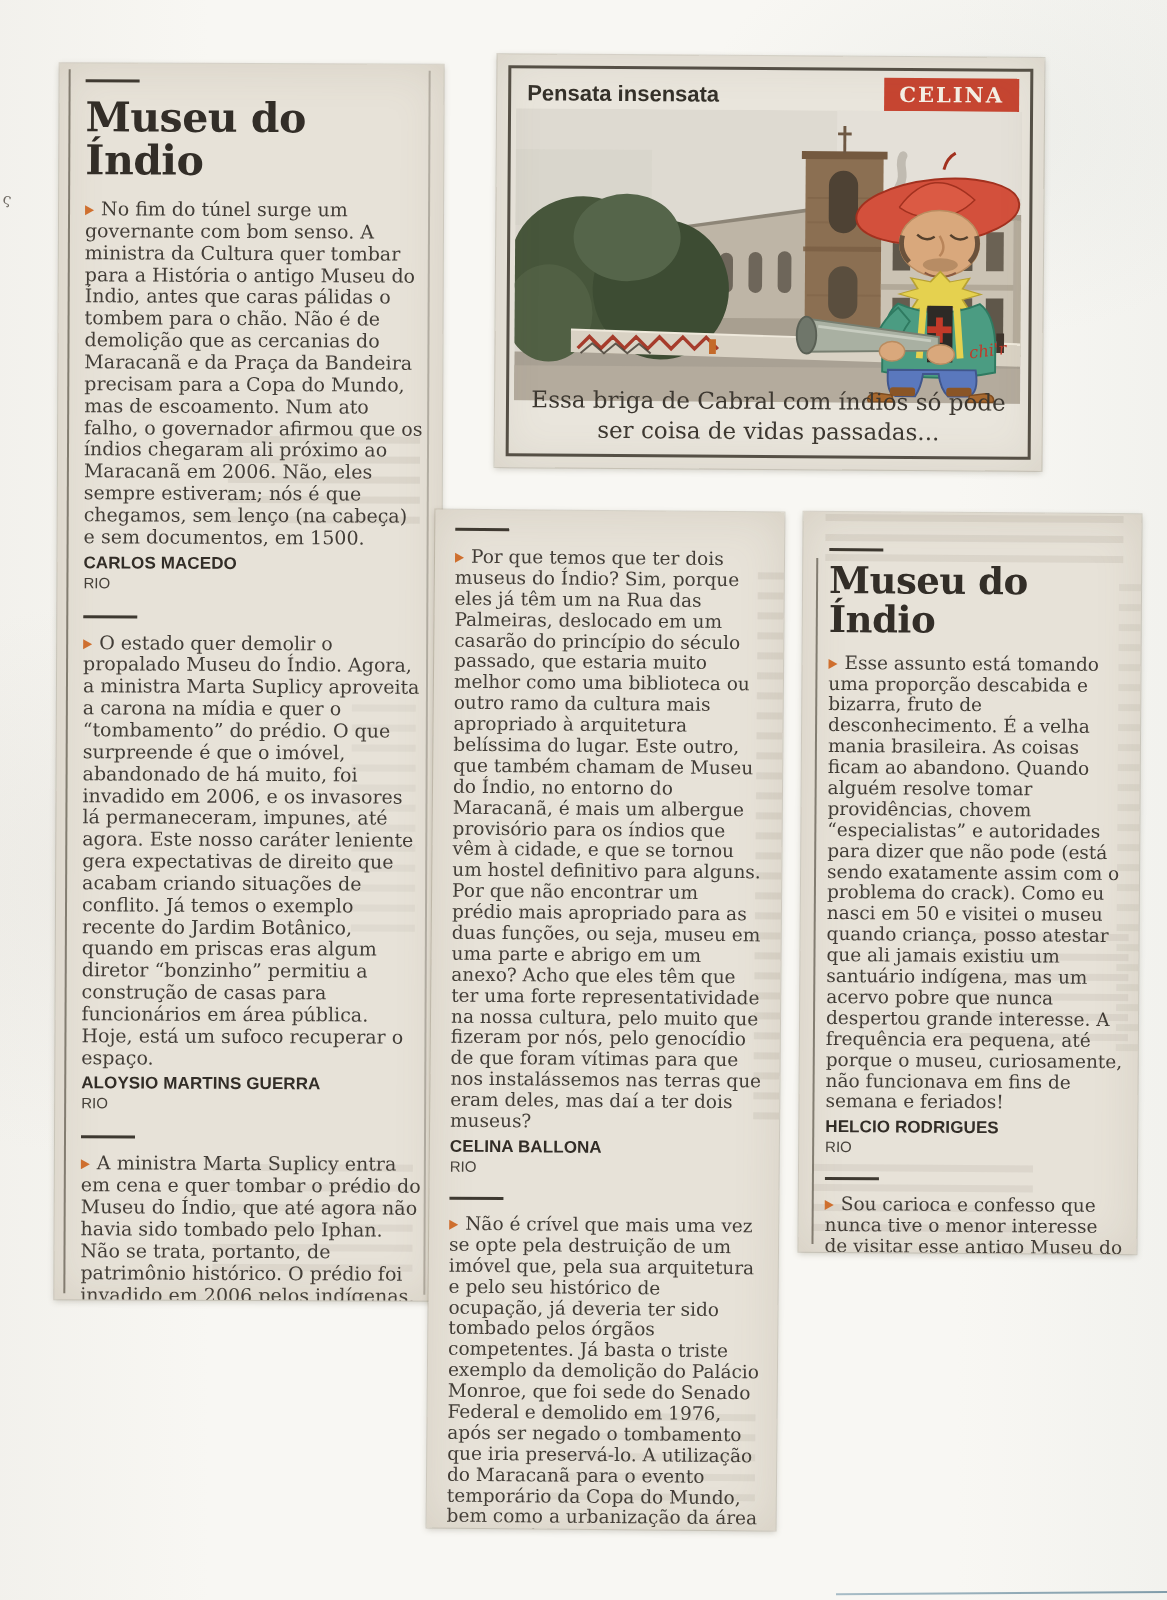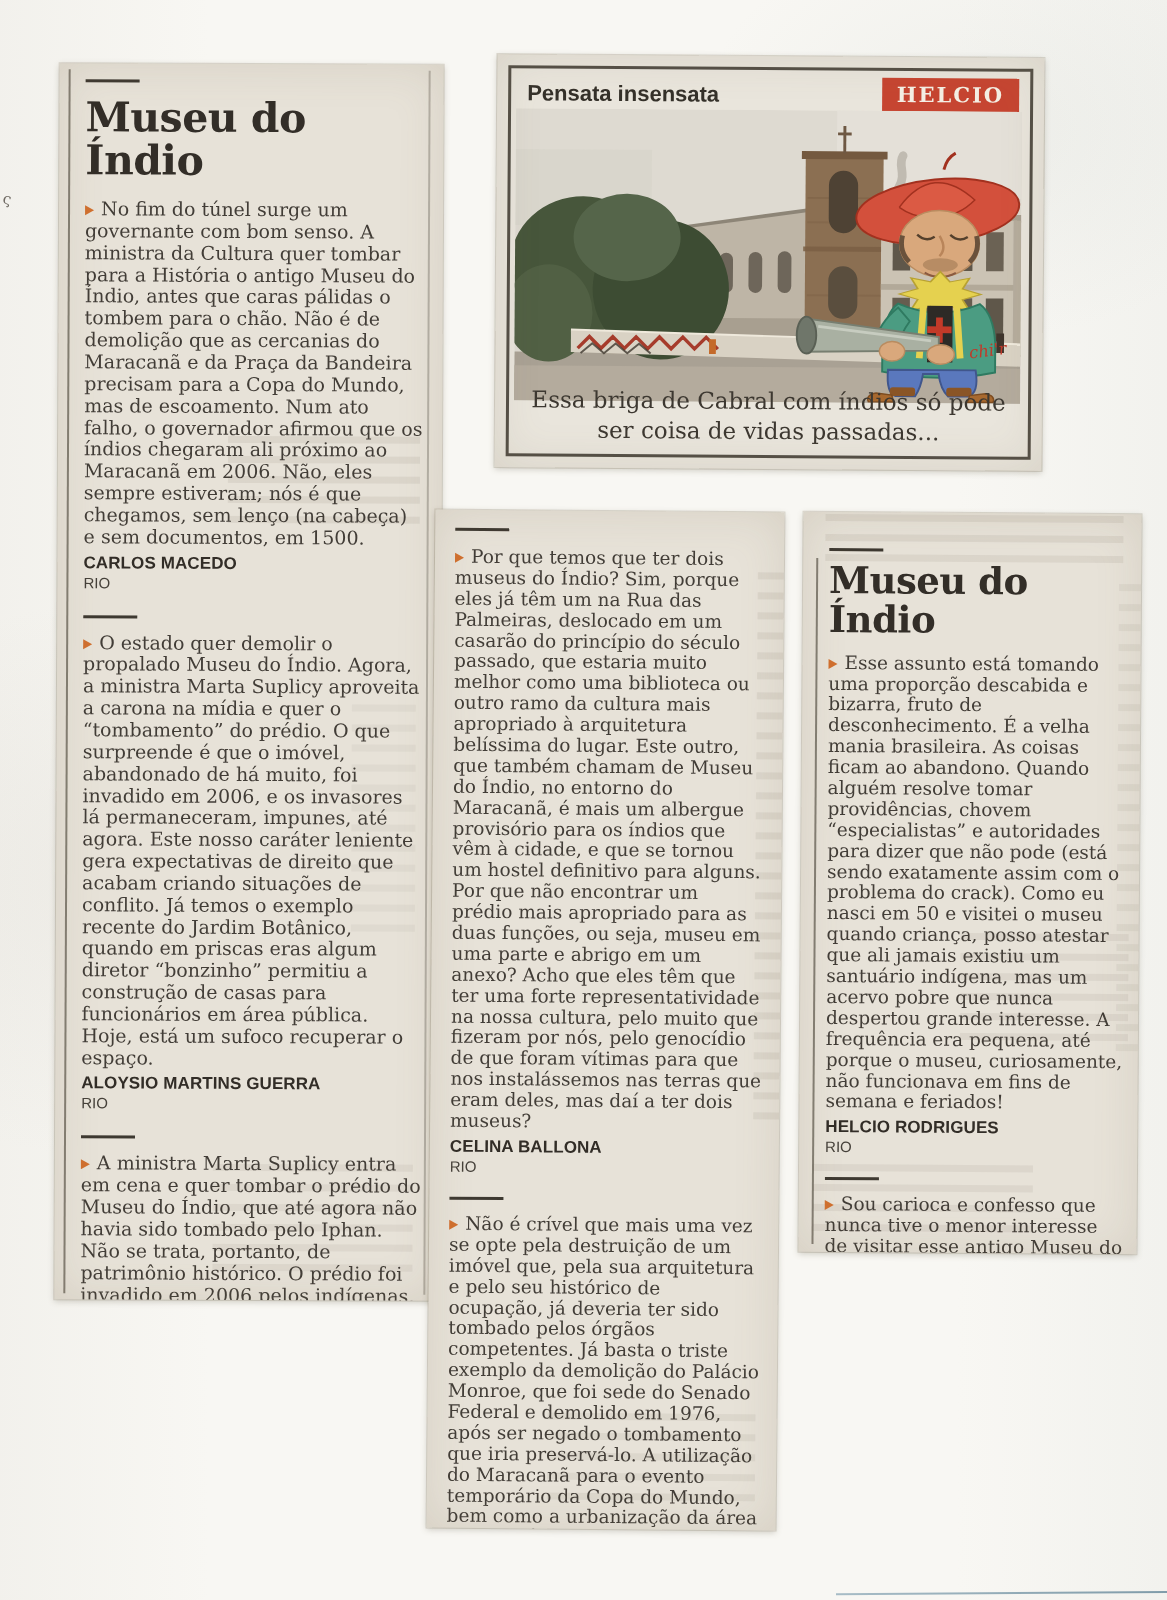--- a/index.html
+++ b/index.html
@@ -75,21 +75,21 @@
     <div class="dash" style="margin:24px 0 14px 0;"></div>
     <div class="letter">
       <p class="letter-text" style="margin:0;"><span class="tri"></span><span>A ministra Marta Suplicy entra em cena e quer tombar o prédio do Museu do Índio, que até agora não havia sido tombado pelo Iphan. Não se trata, portanto, de patrimônio histórico. O prédio foi invadido em 2006 pelos indígenas, que até hoje fazem do prédio uma moderna oca que abriga mais de uma centena de civilizados peles vermelhas. Os índios já têm prazo para deixar o prédio, mas com a intervenção da ministra é provável que garantam a sua oca em pleno entorno do Maracanã. Índio não quer apito.</span></p>
 
     </div>
   </div>
 
   <div class="clip" style="left:496px;top:56px;width:547px;height:413px;transform:rotate(0.4deg);background:#e9e5dc;">
     <div class="cartoon-frame">
       <div class="kicker">Pensata insensata</div>
-      <div class="badge">HELCIO</div>
+      <div class="badge">CELINA</div>
 
       <svg class="illu" viewBox="0 0 520 300" preserveAspectRatio="none">
 
         <rect width="520" height="300" fill="#dedad1"></rect>
         <rect x="330" y="0" width="190" height="90" fill="#e4e0d8"></rect>
         <rect x="0" y="42" width="140" height="78" fill="#d5d3c8" opacity=".55"></rect>
 
         <rect y="250" width="520" height="50" fill="#a9a194"></rect>
         <rect y="264" width="520" height="36" fill="#b4ab9d"></rect>
 

